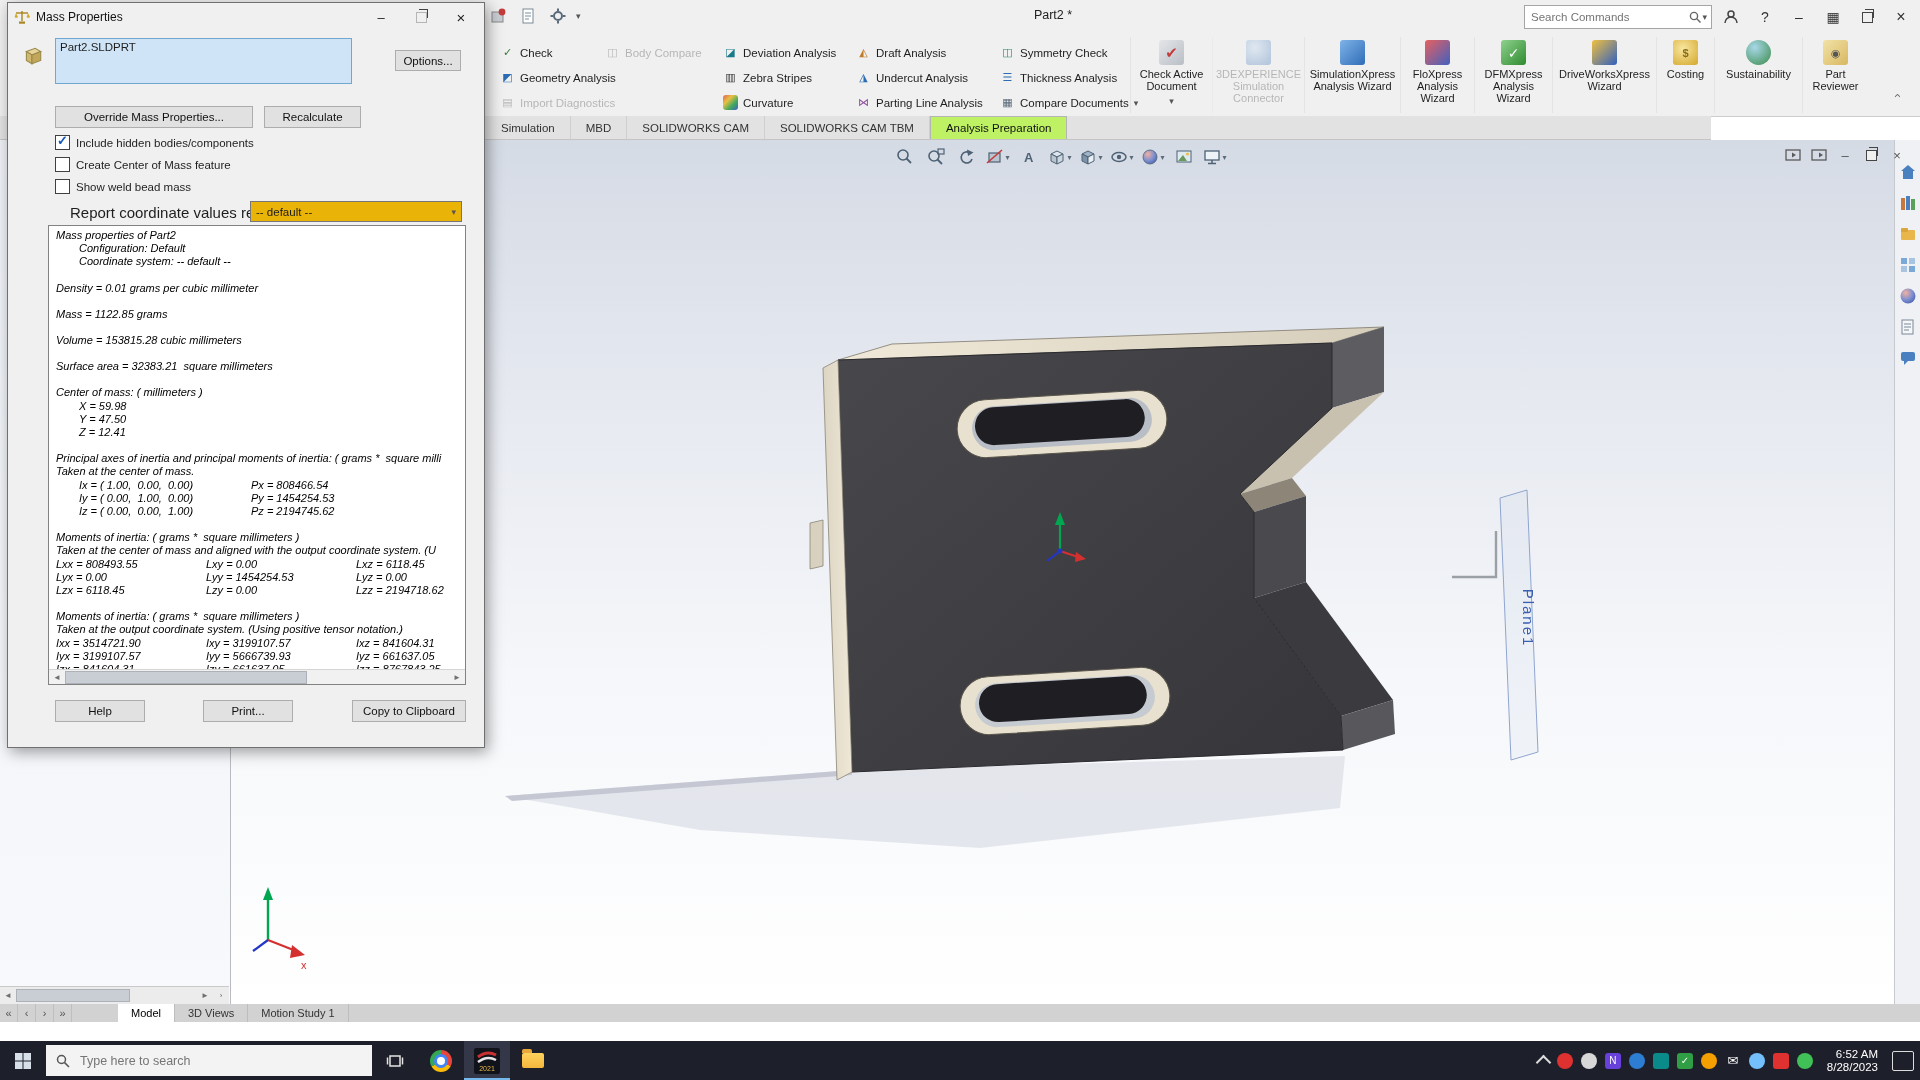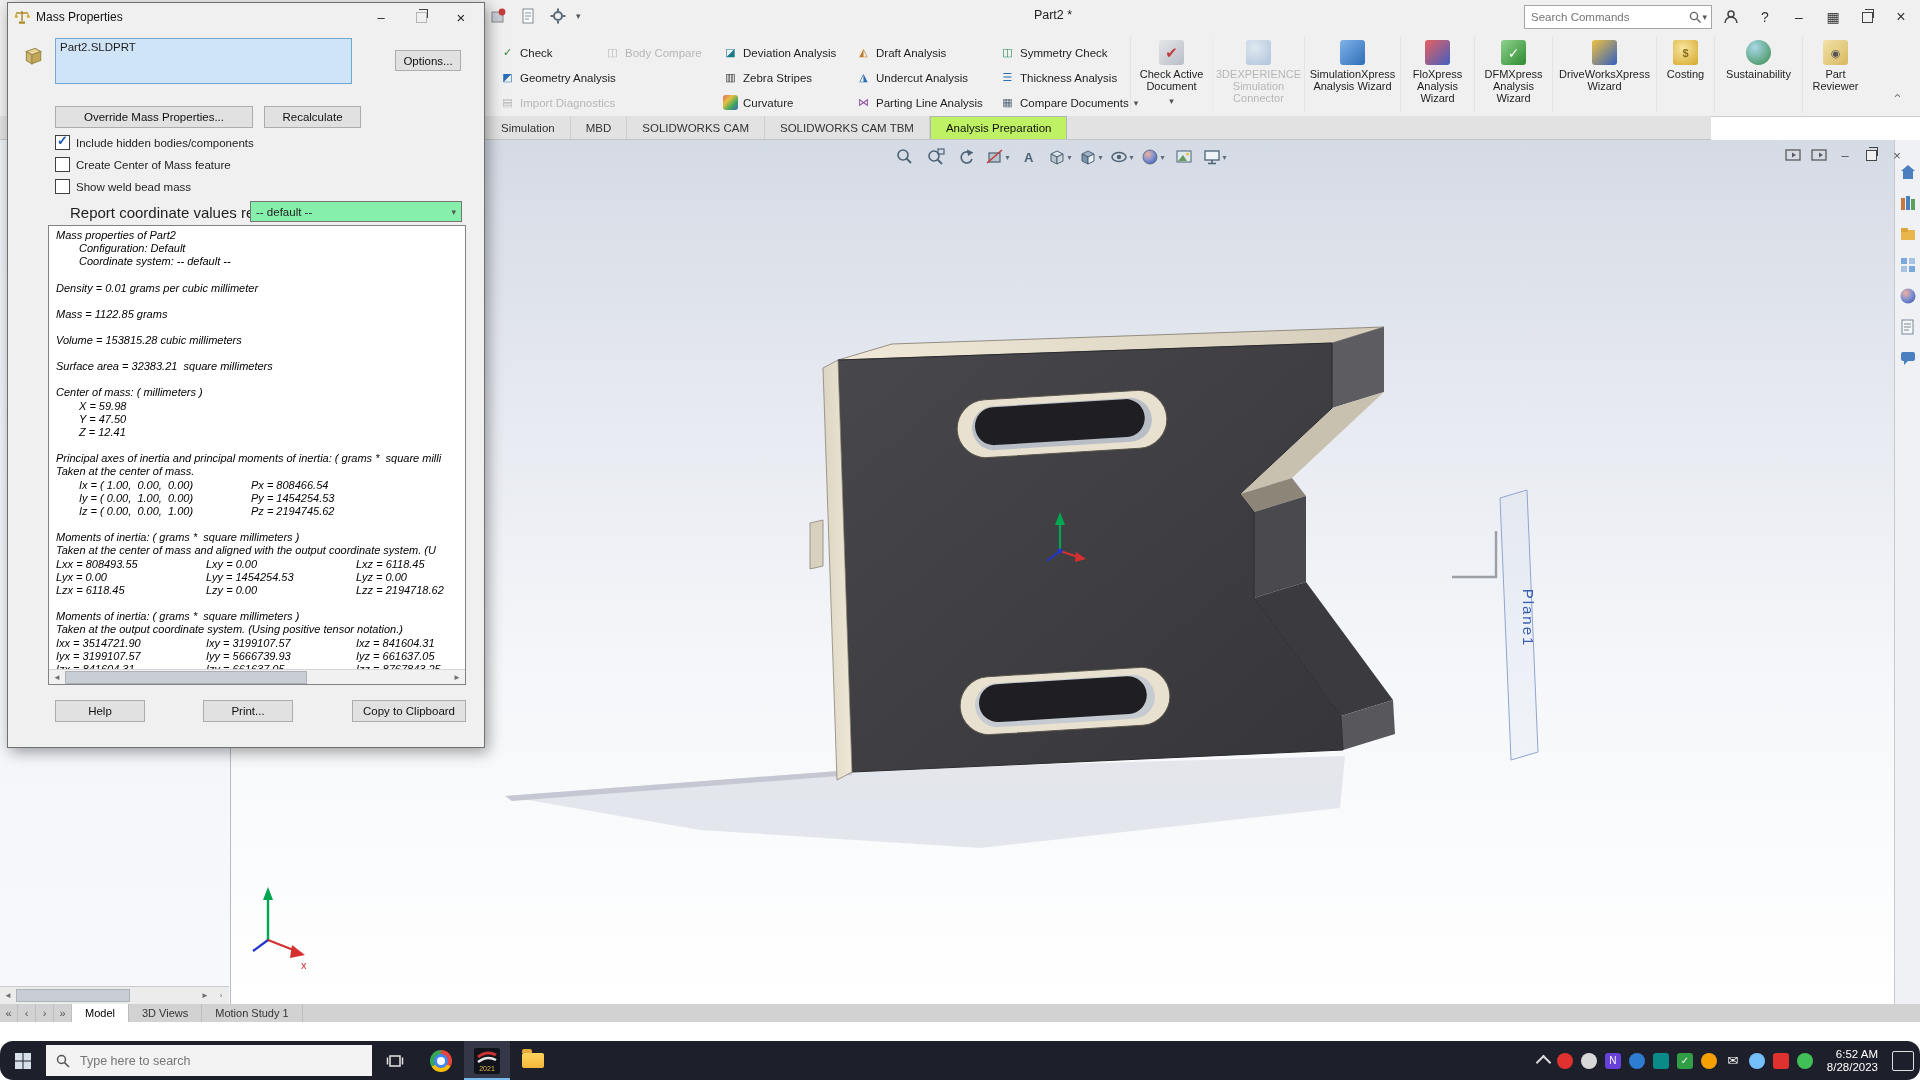--- a/index.html
+++ b/index.html
@@ -47,23 +47,23 @@
   .tpi{width:20px;height:20px;display:flex;align-items:center;justify-content:center;}
   
   .fmpanel{position:absolute;left:0;top:140px;width:230px;height:864px;background:linear-gradient(180deg,#eef1f6,#f7f9fc);border-right:1px solid #b8bcc2;z-index:6;}
   .fmscroll{position:absolute;left:0;top:846px;width:229px;height:17px;background:#ececec;border-top:1px solid #c9c9c9;display:flex;align-items:center;}
   .scr-arrow{font-size:8px;color:#707070;width:16px;text-align:center;}
   .scr-thumb{height:11px;background:#c9cdd4;border:1px solid #aeb2b8;}
   
   .modeltabs{position:absolute;left:0;top:1004px;width:1920px;height:18px;background:#d2d2d2;display:flex;align-items:stretch;font-size:11px;z-index:20;}
   .mnav{width:17px;display:flex;align-items:center;justify-content:center;color:#555;font-size:11px;border-right:1px solid #bfbfbf;}
   .mtab{padding:0 13px;display:flex;align-items:center;border-right:1px solid #bdbdbd;color:#333;}
-  .mtab.active{background:#ffffff;color:#000;}
+  .mtab.active{background:#ffffff;color:#000;margin-left:46px;}
   .statusbar{position:absolute;left:0;top:1022px;width:1920px;height:19px;background:#f0f0f0;border-top:1px solid #c6c6c6;font-size:11.5px;color:#222;z-index:20;}
-  .taskbar{position:absolute;left:0;top:1041px;width:1920px;height:39px;background:#1d1f2a;display:flex;align-items:center;z-index:30;border-radius:13px;}
+  .taskbar{position:absolute;left:0;top:1041px;width:1920px;height:39px;background:#1d1f2a;display:flex;align-items:center;z-index:30;}
   .tbitem{width:46px;height:39px;display:flex;align-items:center;justify-content:center;}
   .tbitem.active{background:#343747;box-shadow:inset 0 -2px 0 #76b9ed;}
   .tbsearch{width:326px;height:31px;background:#f3f3f3;display:flex;align-items:center;gap:8px;padding:0 10px;box-sizing:border-box;}
   .tbsearch input{flex:1;border:none;outline:none;background:transparent;font-family:inherit;font-size:12.5px;color:#555;}
   .chrome{position:relative;width:22px;height:22px;border-radius:50%;background:conic-gradient(#e8453c 0 33%,#fbbc05 33% 66%,#34a853 66% 100%);display:inline-block;}
   .chrome i{position:absolute;left:50%;top:50%;transform:translate(-50%,-50%);width:8px;height:8px;background:#fff;border:3px solid #4285f4;border-radius:50%;}
   .folder{position:relative;width:22px;height:15px;background:linear-gradient(#ffd35c,#f5b73d);border-radius:2px;display:inline-block;}
   .folder::before{content:"";position:absolute;left:0;top:-4px;width:10px;height:4px;background:#e9a93a;border-radius:2px 2px 0 0;}
   .tray{margin-left:auto;display:flex;align-items:center;gap:8px;padding-right:6px;}
   .tri{width:16px;height:16px;display:inline-flex;align-items:center;justify-content:center;font-size:10px;color:#fff;border-radius:3px;}
@@ -74,21 +74,21 @@
   .dialog{position:absolute;left:7px;top:2px;width:476px;height:744px;background:#f0f0f0;border:1px solid #707070;
           box-shadow:3px 4px 14px rgba(0,0,0,.38);z-index:60;}
   .dtitle{height:28px;display:flex;align-items:center;padding:0 6px;gap:6px;}
   .dtitle .t{font-size:12px;color:#111;flex:1;}
   .dwb{width:34px;height:24px;display:flex;align-items:center;justify-content:center;font-size:13px;color:#222;}
   .btn{position:absolute;background:#e1e1e1;border:1px solid #adadad;font-size:11.5px;display:flex;align-items:center;justify-content:center;font-family:inherit;color:#111;box-sizing:border-box;}
   .fname{position:absolute;left:47px;top:35px;width:297px;height:46px;background:#cfe4f6;border:1px solid #70a8d0;font-size:11.5px;padding:2px 4px;box-sizing:border-box;}
   .cbrow{position:absolute;left:47px;display:flex;align-items:center;gap:6px;font-size:11.5px;}
   .cb{width:13px;height:13px;border:1px solid #404040;background:#fff;position:relative;flex:none;}
   .cb.checked::after{content:"\2713";position:absolute;left:1px;top:-3px;font-size:13px;font-weight:bold;color:#1457b8;}
-  .sel{position:absolute;left:242px;top:198px;width:212px;height:21px;background:#86efac;border:1px solid #767676;font-size:11.5px;display:flex;align-items:center;justify-content:space-between;padding:0 5px;box-sizing:border-box;}
+  .sel{position:absolute;left:242px;top:198px;width:212px;height:21px;background:#eab308;border:1px solid #767676;font-size:11.5px;display:flex;align-items:center;justify-content:space-between;padding:0 5px;box-sizing:border-box;}
   .report{position:absolute;left:40px;top:222px;width:418px;height:460px;background:#fff;border:1px solid #828282;box-sizing:border-box;overflow:hidden;font-style:italic;}
   .repin{position:absolute;left:0;top:3px;right:0;height:440px;overflow:hidden;}
   .rl{white-space:pre;font-size:11px;line-height:13.2px;padding-left:7px;color:#000;}
   .ind1{padding-left:30px;}
   .mt{margin-top:13px;}
   .grid2{display:grid;grid-template-columns:172px 1fr;}
   .grid3{display:grid;grid-template-columns:150px 150px 1fr;}
   .grid2 span,.grid3 span{white-space:pre;}
   .repscroll{position:absolute;left:0;bottom:0;width:100%;height:15px;background:#f1f1f1;border-top:1px solid #d5d5d5;display:flex;align-items:center;box-sizing:border-box;}
 </style>

